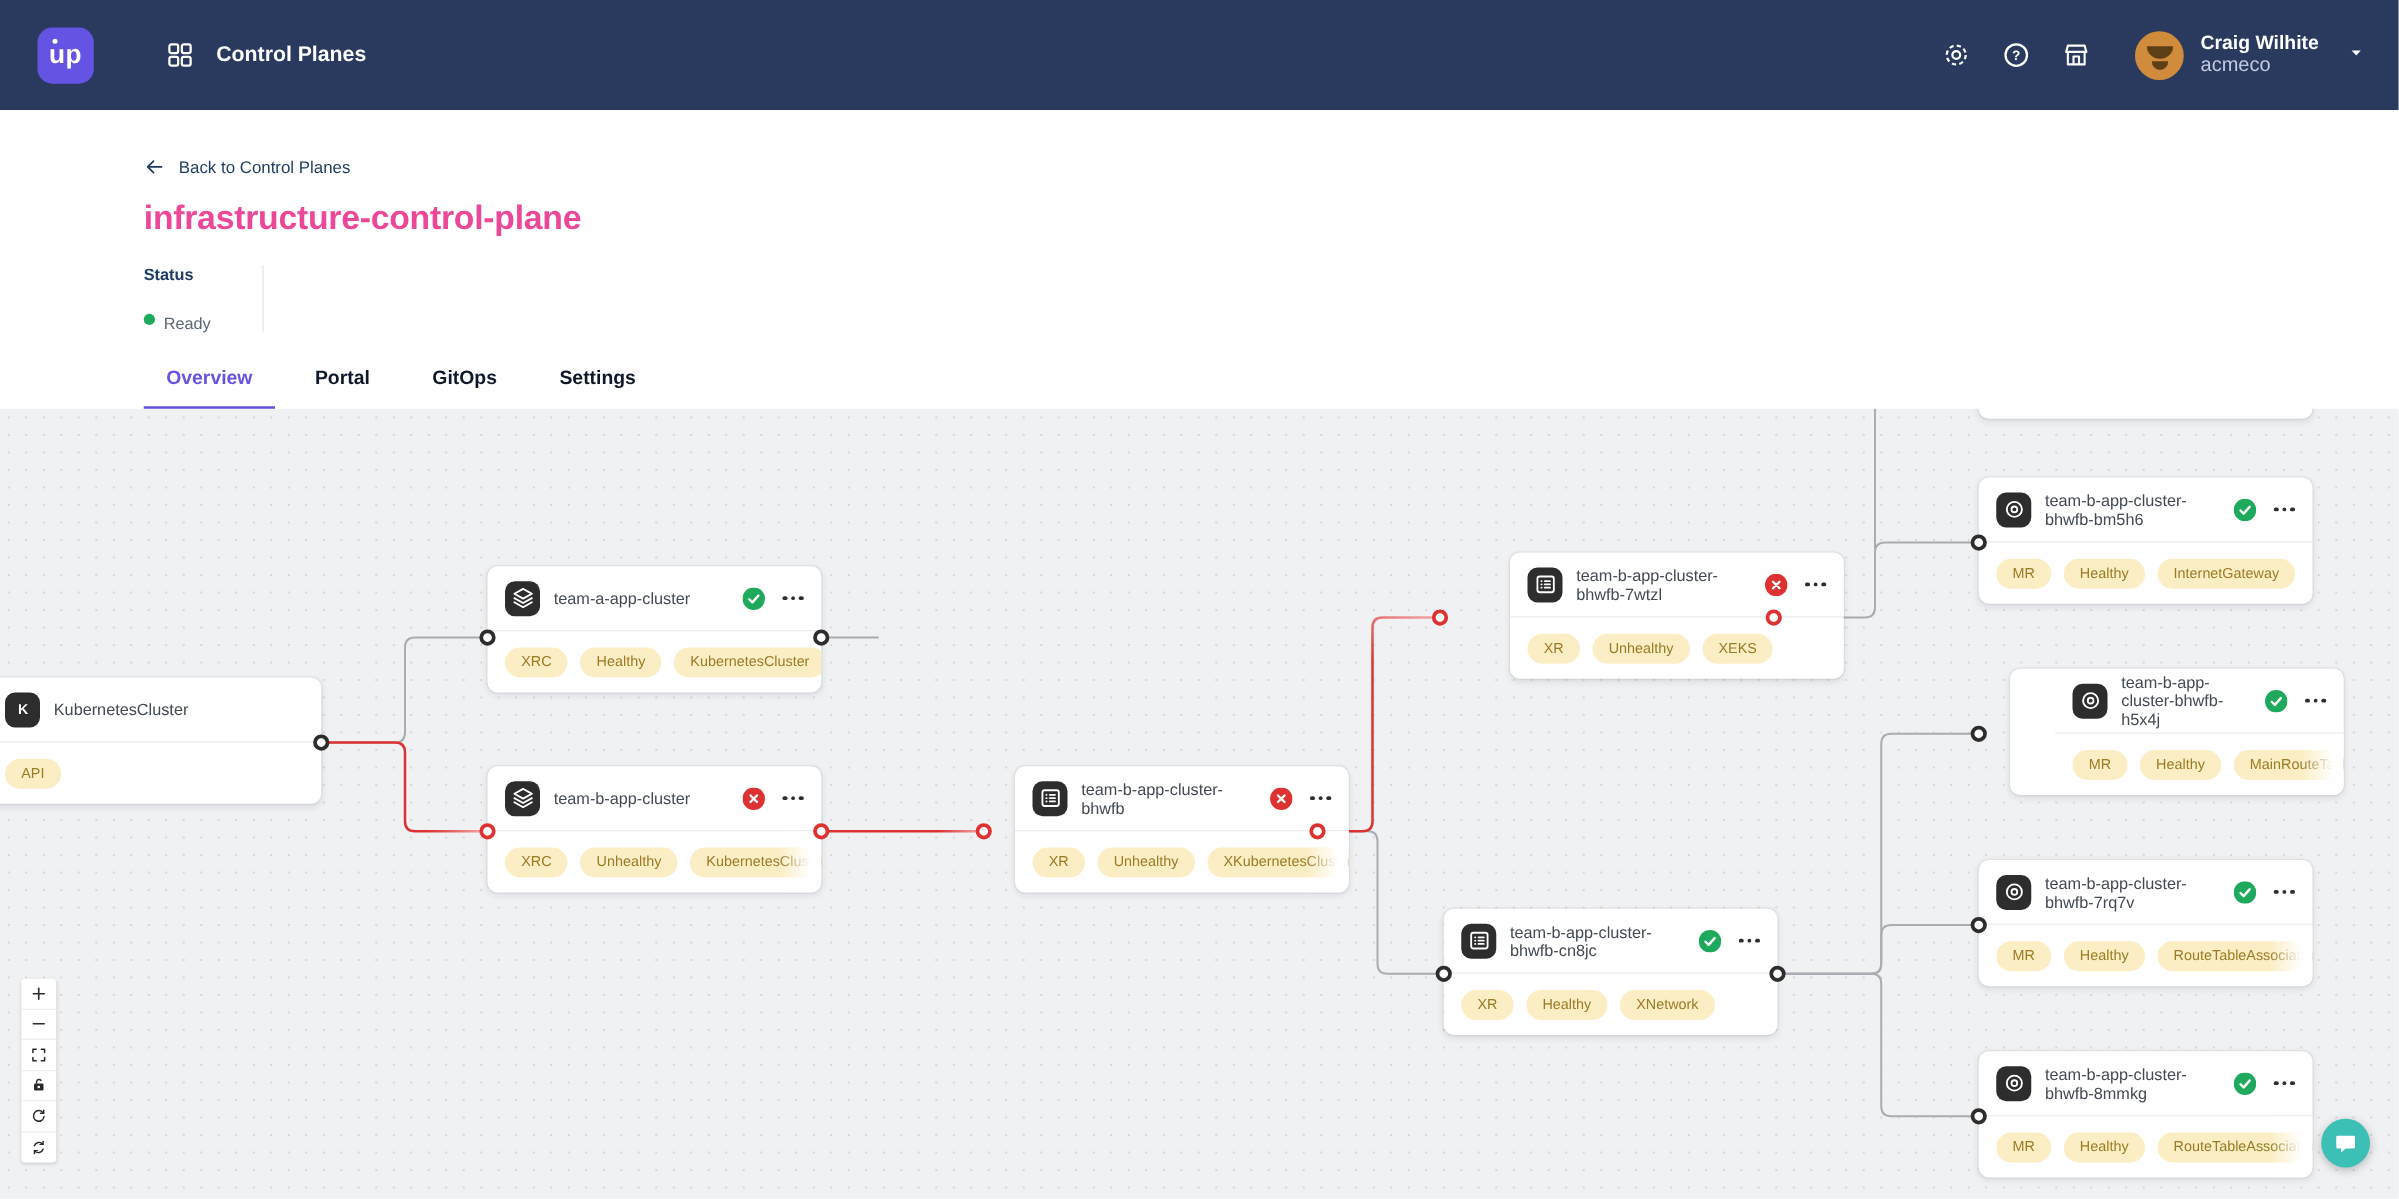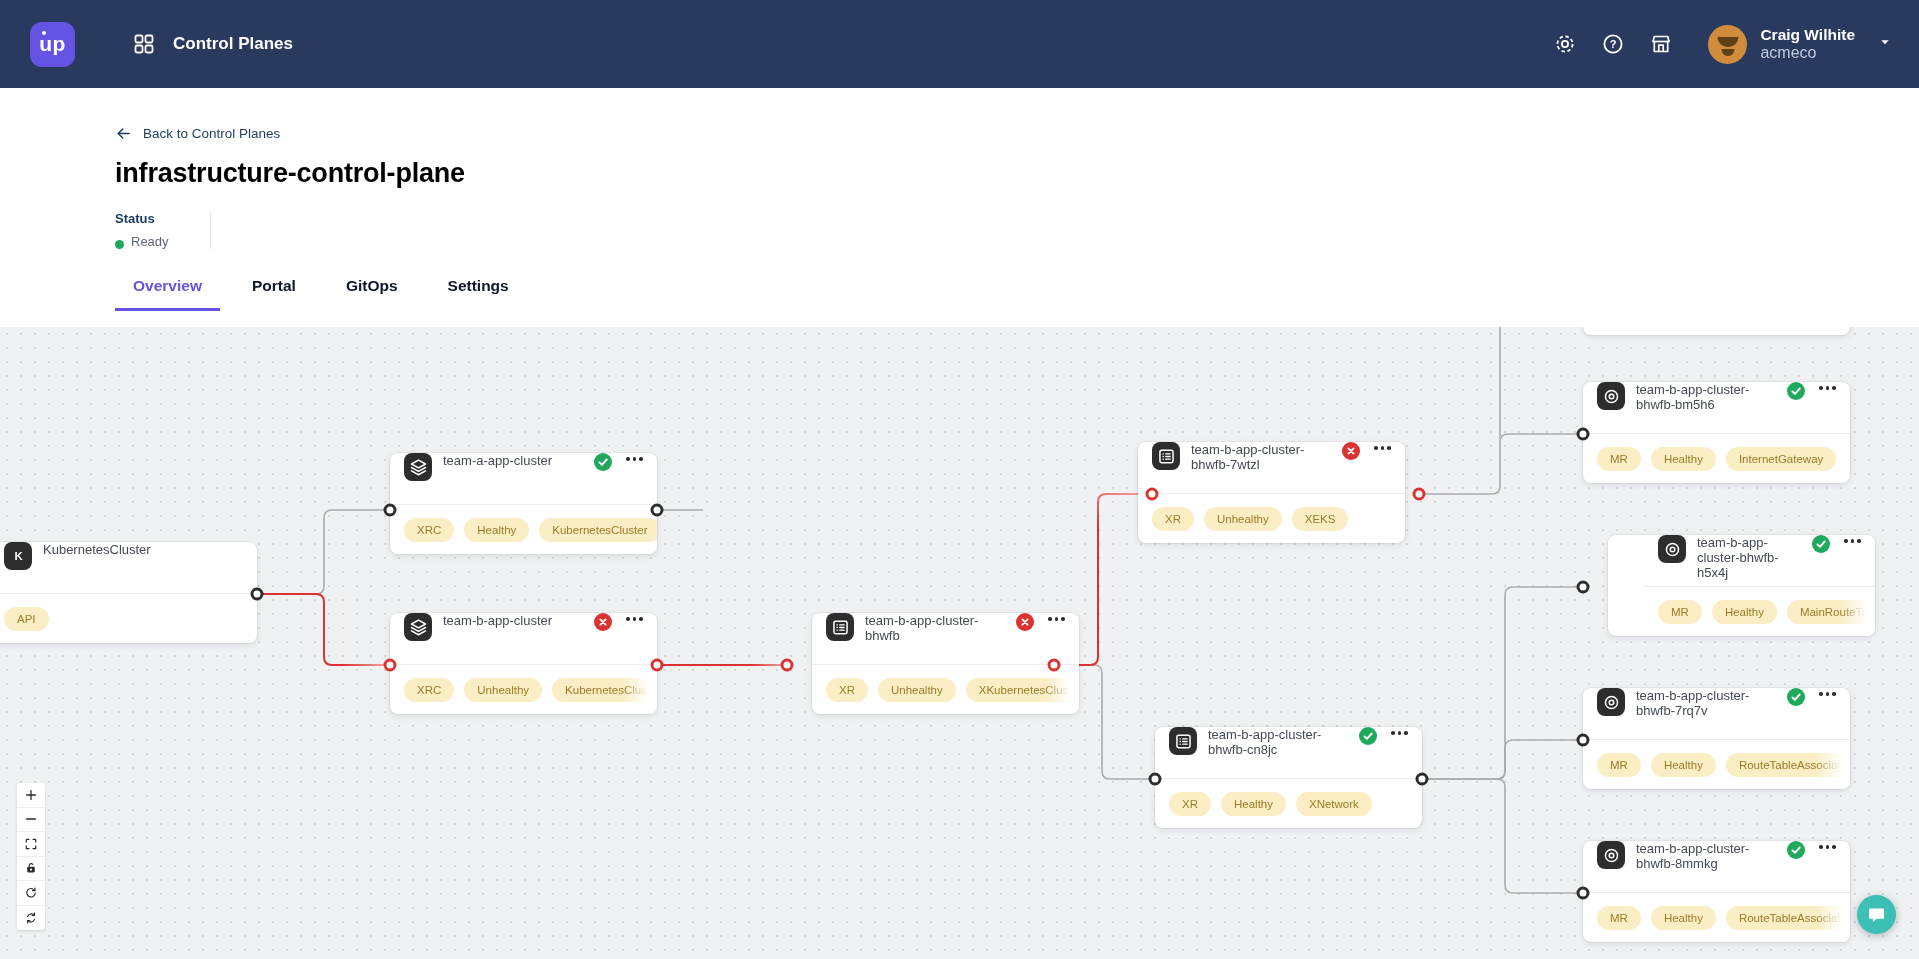--- a/index.html
+++ b/index.html
@@ -19,40 +19,40 @@
   .avatar .a1 { position:absolute; left:50%; top:12px; transform:translateX(-50%); width:21px; height:10px; background:#5f4016; border-radius:0 0 21px 21px; }
   .avatar .a2 { position:absolute; left:50%; top:24px; transform:translateX(-50%); width:13px; height:7px; background:#5f4016; border-radius:0 0 13px 13px; }
   .user-meta { margin-left:13px; line-height:1.15; }
   .user-name { font-size:15.5px; font-weight:bold; }
   .user-org { font-size:16px; color:#c3cbe0; }
   .chev { margin-left:22px; }
 
   
   .page-header { padding:37px 0 0 115px; background:#fff; height:239px; }
   .back-link { display:inline-flex; align-items:center; gap:11px; font-size:13.5px; color:#1d3b5e; text-decoration:none; cursor:pointer; }
-  .page-title { margin-top:12px; font-size:27px; font-weight:bold; color:#000000; letter-spacing:-.2px; }
+  .page-title { margin-top:12px; font-size:27px; font-weight:bold; color:#ec4899; letter-spacing:-.2px; }
   .meta-row { display:flex; margin-top:22px; }
   .meta-col .meta-label { font-size:13px; font-weight:bold; color:#1d3c63; }
-  .meta-val { margin-top:8px; font-size:13px; color:#5c6676; display:flex; align-items:flex-end; gap:7px; }
+  .meta-val { margin-top:24px; font-size:13px; color:#5c6676; display:flex; align-items:flex-start; gap:7px; }
   .dot-ready { width:9px; height:9px; border-radius:50%; background:var(--success,#1ea95c); display:inline-block; }
   .meta-divider { width:1px; background:#e3e6ea; margin:0 27px 0 27px; }
   .meta-col.status-col { min-width:68px; }
   .config-vals { display:flex; gap:16px; }
   .tabs { display:flex; margin-top:28px; }
   .tab { padding:0 18px 13px; margin-right:14px; font-size:15.5px; font-weight:bold; color:#0f172a; cursor:pointer; border-bottom:3px solid transparent; }
   .tab.active { color:var(--accent,#6554e3); border-bottom-color:var(--accent,#6554e3); }
 
   
   .canvas { position:relative; height:632px; background:var(--canvas-bg,#f0f1f3);
     background-image:radial-gradient(#d5d6da 1.1px, transparent 1.1px); background-size:14px 14px; overflow:hidden; }
   #edge-svg { position:absolute; left:0; top:0; z-index:1; pointer-events:none; }
 
   .node { position:absolute; width:267px; background:#fff; border-radius:8px; z-index:2;
     box-shadow:0 0 0 1px rgba(20,30,50,.05), 0 2px 6px rgba(20,30,50,.10); cursor:pointer; }
-  .nhead { height:52px; display:flex; align-items:flex-start; padding:0 12px 0 14px; border-bottom:1px solid #ececee; }
+  .nhead { height:52px; display:flex; align-items:center; padding:0 12px 0 14px; border-bottom:1px solid #ececee; }
   .nicon { width:28px; height:28px; border-radius:8px; background:#2d2d2d; flex:0 0 auto; display:flex; align-items:center; justify-content:center; }
   .nicon svg { width:21px; height:21px; }
   .ntitle { margin-left:11px; font-size:13px; line-height:15px; color:#434a54; flex:1 1 auto; word-break:break-word; }
   .nstatus { width:18px; height:18px; flex:0 0 auto; margin-left:6px; }
   .nstatus svg { width:18px; height:18px; display:block; }
   .ndots { margin-left:12px; display:flex; gap:3px; flex:0 0 auto; cursor:pointer; padding:4px 2px; }
   .ndots i { width:3.6px; height:3.6px; border-radius:50%; background:#2d2d2d; }
   .nbody { position:relative; height:49px; display:flex; align-items:center; gap:10px; padding:0 14px; overflow:hidden; white-space:nowrap; border-radius:0 0 8px 8px; }
   .badge { background:var(--badge-bg,#fbeec5); color:var(--badge-text,#9b7b24); font-size:11.5px; padding:6px 13px; border-radius:13px; flex:0 0 auto; }
   .badge-fade { position:absolute; right:0; top:0; bottom:0; width:34px; background:linear-gradient(90deg, rgba(255,255,255,0), #fff 75%); }
@@ -281,21 +281,21 @@
             <i></i>
           </span>
         </div>
         <div class="nbody">
           <span class="badge">XR</span>
           <span class="badge">Unhealthy</span>
           <span class="badge">XKubernetesCluster</span>
           <span class="badge-fade"></span>
         </div>
       </div>
-      <div class="node" style="left: 1138px; top: 115px;">
+      <div class="node" style="left: 1208px; top: 115px;">
         <div class="nhead">
           <span class="nicon">
             <svg viewBox="0 0 24 24" fill="none" stroke="#fff" stroke-width="1.7" stroke-linecap="round">
               <rect x="4.5" y="4.8" width="15" height="14.4" rx="2"></rect>
               <line x1="8.1" y1="9" x2="8.3" y2="9"></line>
               <line x1="11.2" y1="9" x2="16" y2="9"></line>
               <line x1="8.1" y1="12" x2="8.3" y2="12"></line>
               <line x1="11.2" y1="12" x2="16" y2="12"></line>
               <line x1="8.1" y1="15" x2="8.3" y2="15"></line>
               <line x1="11.2" y1="15" x2="16" y2="15"></line>

